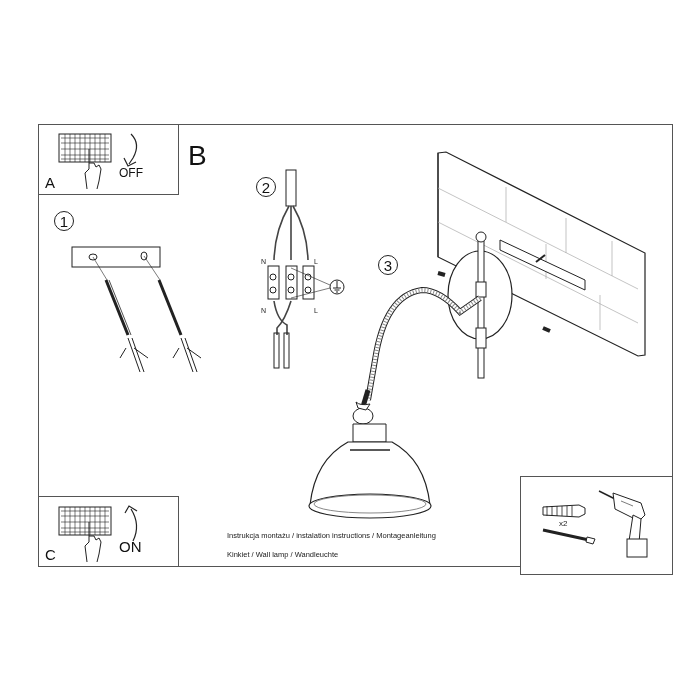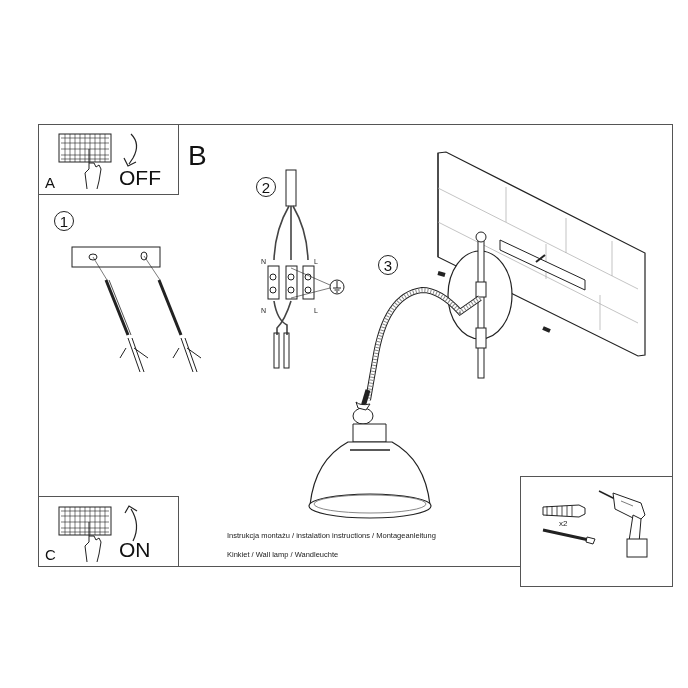--- a/index.html
+++ b/index.html
@@ -2,21 +2,21 @@
 <html><head>
 <meta charset="utf-8">
 <style>
   html, body { margin: 0; padding: 0; background: #ffffff; }
   body { width: 688px; height: 688px; position: relative; overflow: hidden;
          font-family: "Liberation Sans", sans-serif; color: #111; }
   .frame { position: absolute; border: 1px solid #555; box-sizing: border-box; background: #fff; }
   #outer { left: 38px; top: 124px; width: 635px; height: 443px; }
   #boxA  { left: 38px; top: 124px; width: 141px; height: 71px; }
   #boxC  { left: 38px; top: 496px; width: 141px; height: 71px; }
-  #tools { left: 520px; top: 476px; width: 153px; height: 111px; }
+  #tools { left: 520px; top: 476px; width: 153px; height: 99px; }
   .lbl { position: absolute; font-size: 15px; line-height: 1; color: #111; }
   .big { position: absolute; font-size: 28px; line-height: 1; color: #111; }
   .step { position: absolute; width: 20px; height: 20px; border: 1px solid #222; border-radius: 50%;
           box-sizing: border-box; font-size: 15px; text-align: center; line-height: 19px; color:#111; }
   .caption { position: absolute; left: 187px; font-size: 7.5px; line-height: 1; color: #222; white-space: nowrap; padding-left: 40px; }
   svg { position: absolute; overflow: visible; }
   .wl { font-size: 7px; font-family: "Liberation Sans", sans-serif; fill: #222; }
 </style>
 </head>
 <body>
@@ -30,21 +30,21 @@
       <path d="M22 13 H70 M22 18 H70 M22 24 H70 M22 30 H70 M22 34 H70"></path>
       <path d="M26 9 V37 M31 9 V37 M36 9 V37 M41 9 V37 M46 9 V37 M51 9 V37 M56 9 V37 M61 9 V37 M66 9 V37"></path>
     </g>
     <path d="M50 24 L50 44 L46 48 L48 64 M50 38 L55 38 L57 42 L60 40 L62 44 L60 56 L58 64" fill="none" stroke="#222" stroke-width="1"></path>
   </svg>
   <svg width="30" height="40" style="left:80px;top:7px">
     <path d="M12 2 Q22 12 14 26 L10 32" fill="none" stroke="#222" stroke-width="1.2"></path>
     <path d="M5 26 L9 34 L17 30" fill="none" stroke="#222" stroke-width="1.2"></path>
   </svg>
   <span class="lbl" style="left:6px;top:50px">A</span>
-  <span class="lbl" style="left:80px;top:42px;font-size:21px">OFF</span>
+  <span class="lbl" style="left:80px;top:42px;font-size:12px">OFF</span>
 </div>
 
 <span class="big" style="left:188px;top:142px">B</span>
 
 <div class="step" style="left:54px;top:211px">1</div>
 <svg width="200" height="150" style="left:60px;top:240px">
   <rect x="12" y="7" width="88" height="20" fill="none" stroke="#222" stroke-width="1"></rect>
   <ellipse cx="33" cy="17" rx="4" ry="3" fill="none" stroke="#222"></ellipse>
   <ellipse cx="84" cy="16" rx="3" ry="4" fill="none" stroke="#222"></ellipse>
   <line x1="33" y1="17" x2="47" y2="40" stroke="#222" stroke-width="0.6"></line>
@@ -143,21 +143,21 @@
       <path d="M22 14 H70 M22 19 H70 M22 25 H70 M22 31 H70 M22 35 H70"></path>
       <path d="M26 10 V38 M31 10 V38 M36 10 V38 M41 10 V38 M46 10 V38 M51 10 V38 M56 10 V38 M61 10 V38 M66 10 V38"></path>
     </g>
     <path d="M50 25 L50 45 L46 49 L48 65 M50 39 L55 39 L57 43 L60 41 L62 45 L60 57 L58 65" fill="none" stroke="#222" stroke-width="1"></path>
   </svg>
   <svg width="30" height="40" style="left:80px;top:6px">
     <path d="M14 38 Q22 22 12 6" fill="none" stroke="#222" stroke-width="1.2"></path>
     <path d="M6 10 L10 3 L18 8" fill="none" stroke="#222" stroke-width="1.2"></path>
   </svg>
   <span class="lbl" style="left:6px;top:50px">C</span>
-  <span class="lbl" style="left:80px;top:42px;font-size:21px">ON</span>
+  <span class="lbl" style="left:80px;top:42px;font-size:15px">ON</span>
 </div>
 
 <span class="caption" style="top:532px">Instrukcja montażu / instalation instructions / Montageanleitung</span>
 <span class="caption" style="top:551px">Kinkiet / Wall lamp / Wandleuchte</span>
 
 <div id="tools" class="frame">
   <svg width="50" height="20" style="left:18px;top:24px">
     <path d="M4 6 L40 4 L46 7 L46 13 L40 16 L4 14 Z" fill="#fff" stroke="#222"></path>
     <path d="M8 5 V15 M13 5 V15 M18 5 V15 M23 5 V15 M28 5 V15 M33 5 V15" stroke="#222" stroke-width="0.8"></path>
   </svg>

